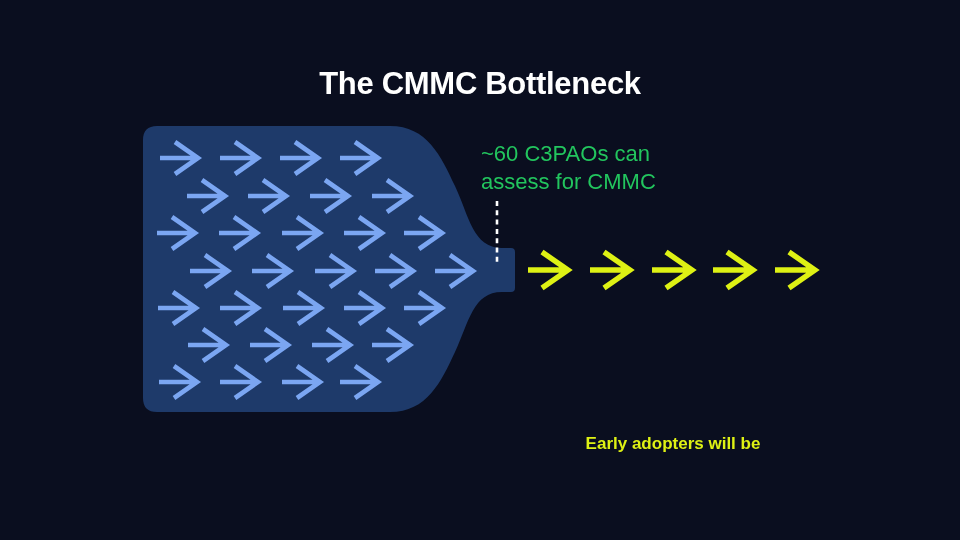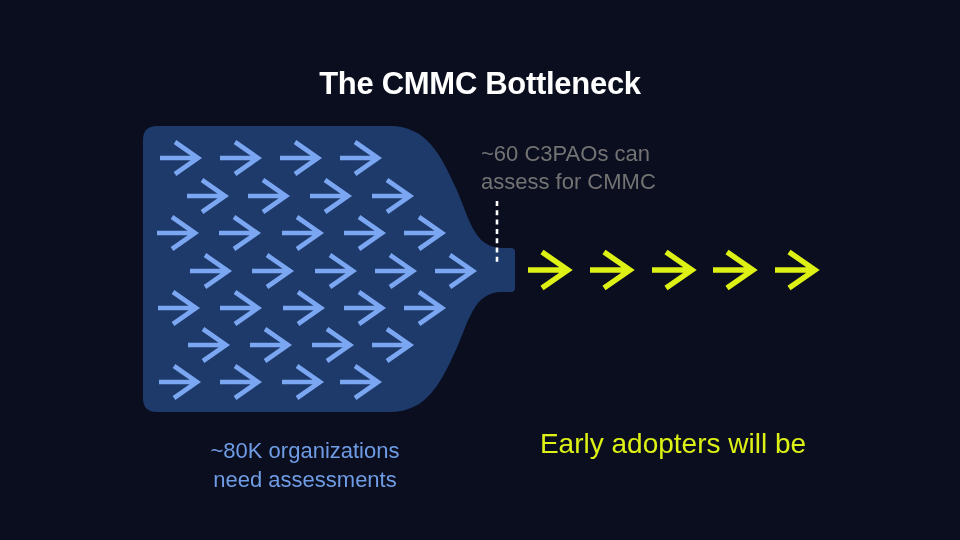--- a/index.html
+++ b/index.html
@@ -49,23 +49,24 @@
     top: 436px;
     width: 300px;
     font-size: 22px;
     line-height: 29px;
     text-align: center;
   }
   .label-early {
     left: 523px;
     top: 431px;
     width: 300px;
-    font-size: 28px;
+    font-size: 17px;
     line-height: 26px;
     text-align: center;
+    font-weight: bold;
   }
 </style>
 </head>
 <body style="background: rgb(10, 14, 31);">
 
 <div class="stage">
 
   <h1 class="title" style="color: rgb(255, 255, 255);">The CMMC Bottleneck</h1>
 
   <svg id="diagram-svg" width="960" height="540" viewBox="0 0 960 540">
@@ -115,27 +116,23 @@
     <line id="dashed-line" x1="497" x2="497" y1="201" y2="263" stroke="#ffffff" stroke-width="2.6" stroke-dasharray="5 4.3"></line>
     <g id="outflow-group">
         <path d="M 528 270 L 567 270 M 542 252 L 568 270 L 542 288" fill="none" stroke="#def114" stroke-width="5.4" stroke-linecap="butt" stroke-linejoin="miter"></path>
         <path d="M 590 270 L 629 270 M 604 252 L 630 270 L 604 288" fill="none" stroke="#def114" stroke-width="5.4" stroke-linecap="butt" stroke-linejoin="miter"></path>
         <path d="M 652 270 L 691 270 M 666 252 L 692 270 L 666 288" fill="none" stroke="#def114" stroke-width="5.4" stroke-linecap="butt" stroke-linejoin="miter"></path>
         <path d="M 713 270 L 752 270 M 727 252 L 753 270 L 727 288" fill="none" stroke="#def114" stroke-width="5.4" stroke-linecap="butt" stroke-linejoin="miter"></path>
         <path d="M 775 270 L 814 270 M 789 252 L 815 270 L 789 288" fill="none" stroke="#def114" stroke-width="5.4" stroke-linecap="butt" stroke-linejoin="miter"></path>
       </g>
   </svg>
 
-  <div class="label label-c3pao" id="label-c3pao" style="color: #737373;">
+  <div class="label label-c3pao" id="label-c3pao" style="color: #22c55e;">
     <div>~60 C3PAOs can</div>
     <div>assess for CMMC</div>
   </div>
 
-  <div class="label label-orgs" id="label-orgs" style="color: rgb(111, 156, 228);">
-    <div>~80K organizations</div>
-    <div>need assessments</div>
-  </div>
 
   <div class="label label-early" id="label-early" style="color: rgb(222, 241, 20);">
     <div>Early adopters will be</div>
   </div>
 
 </div>
 
 </body></html>

